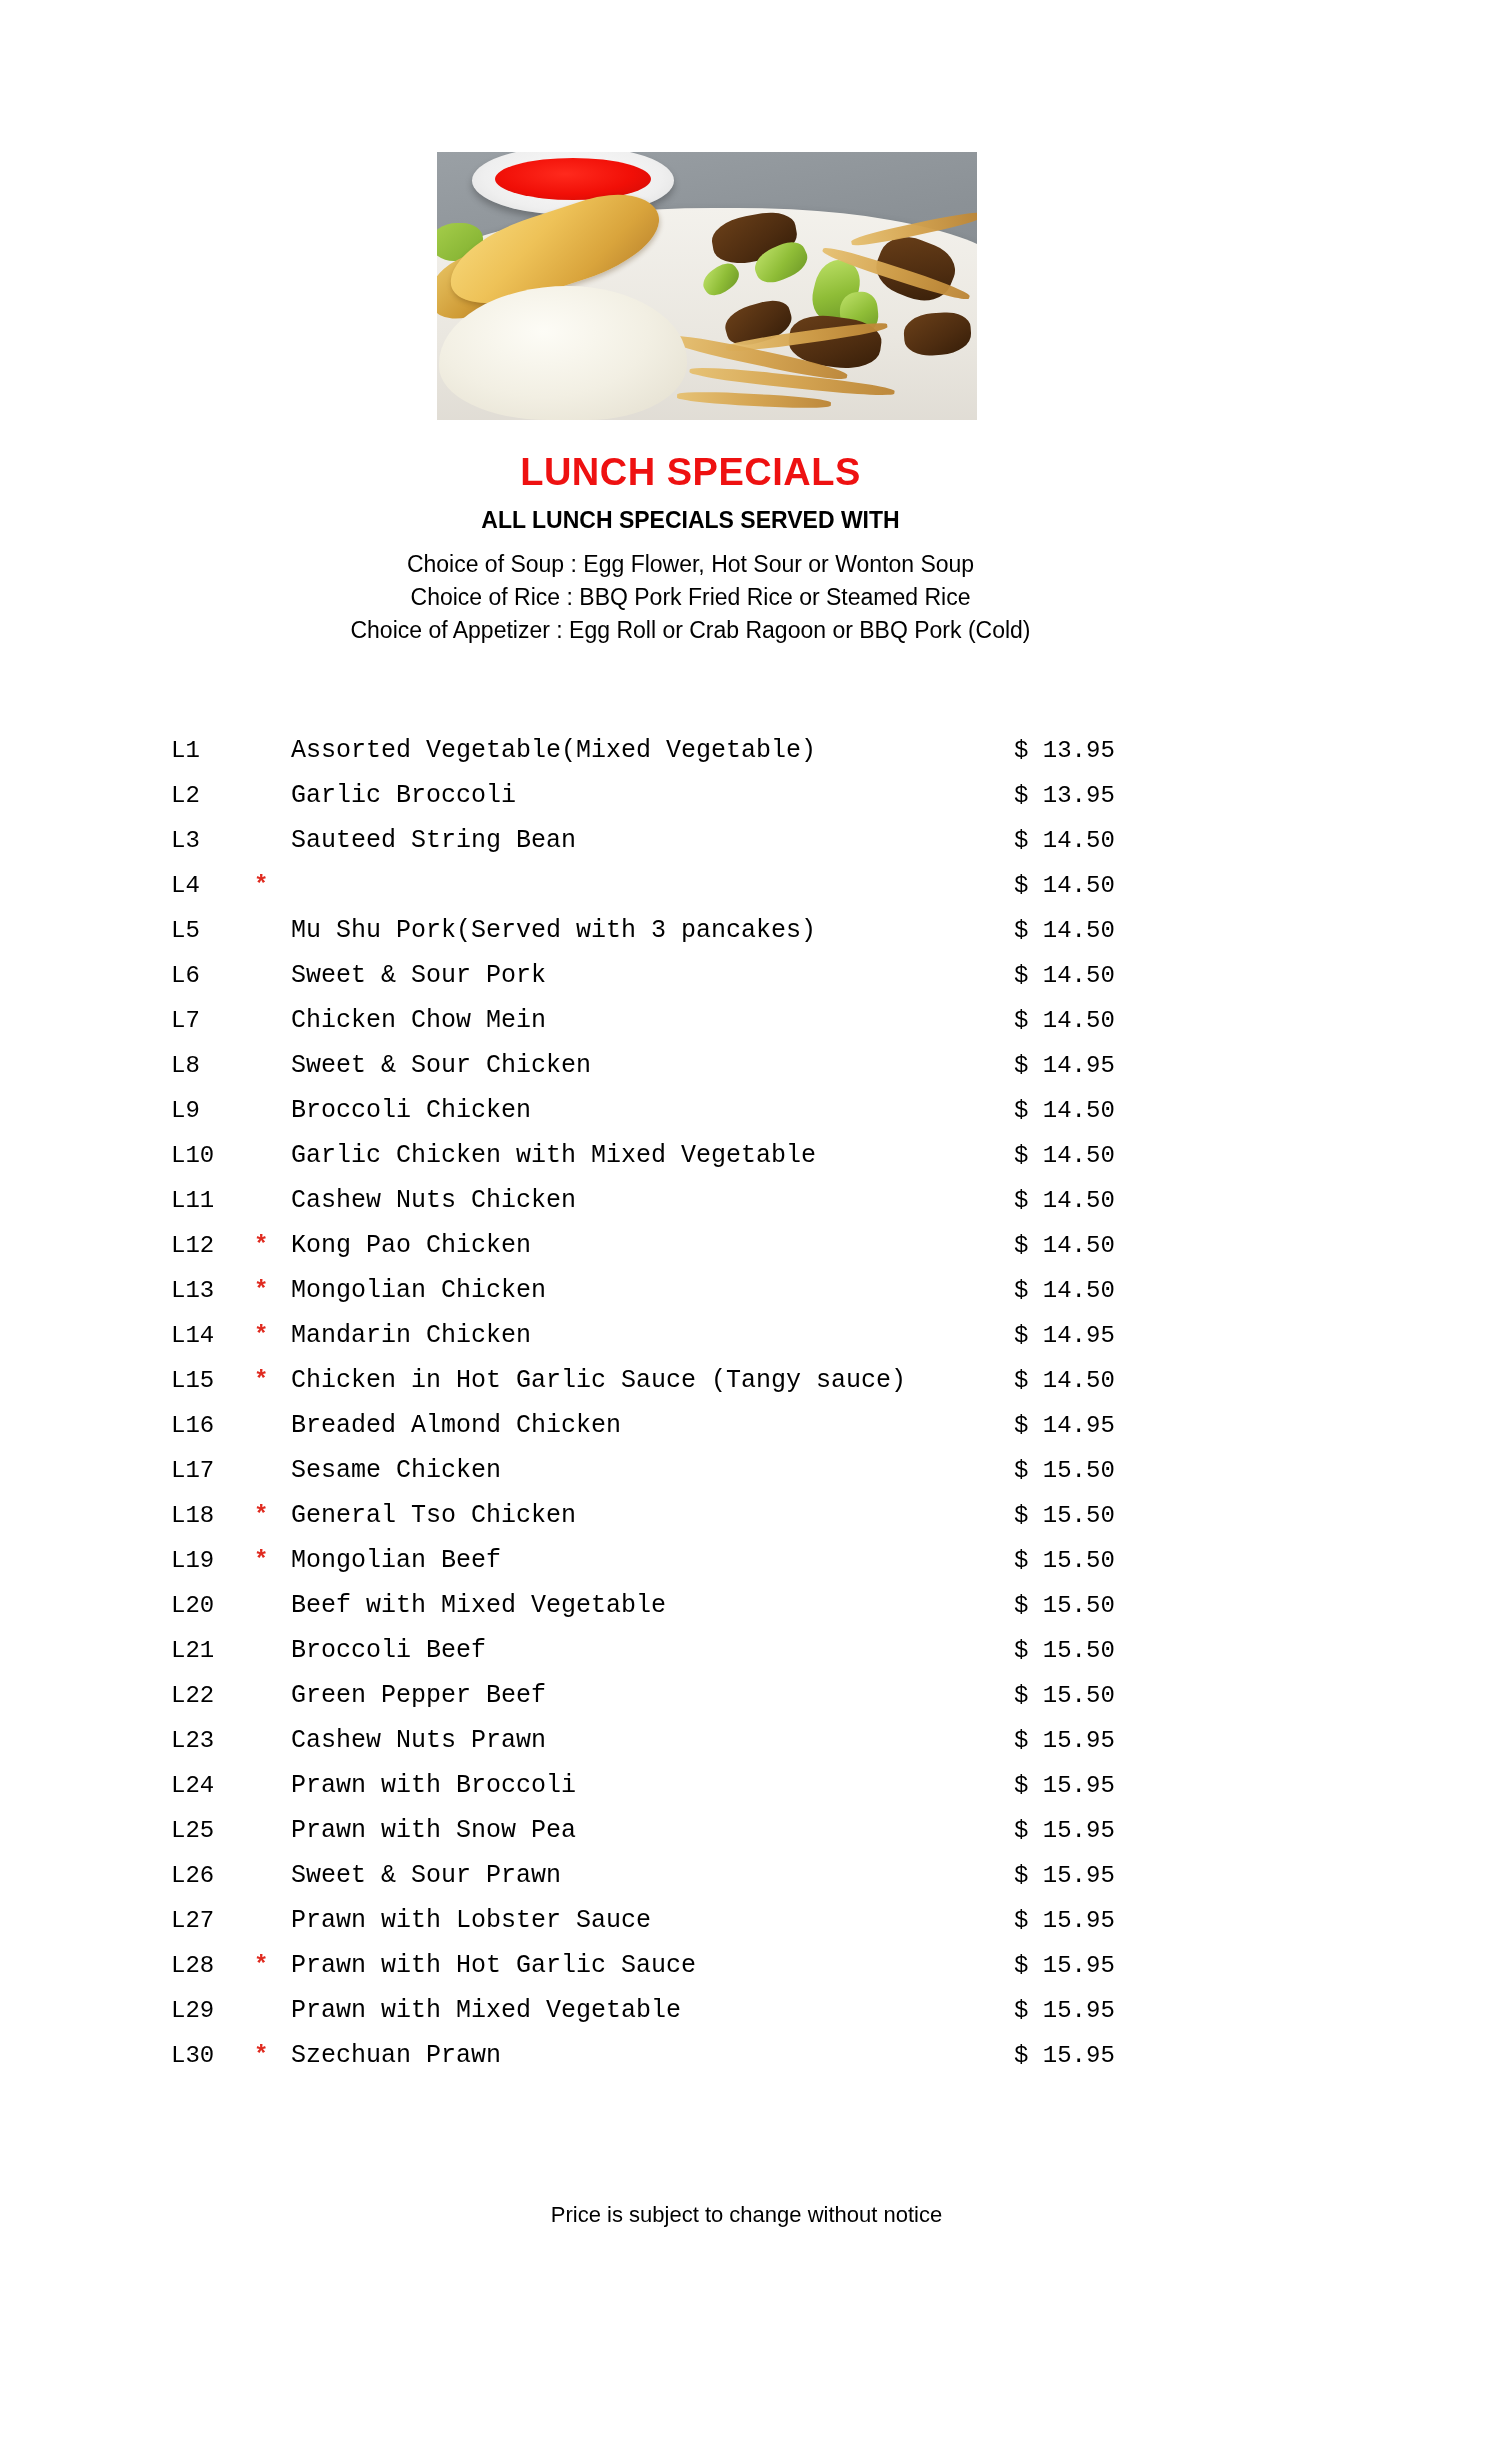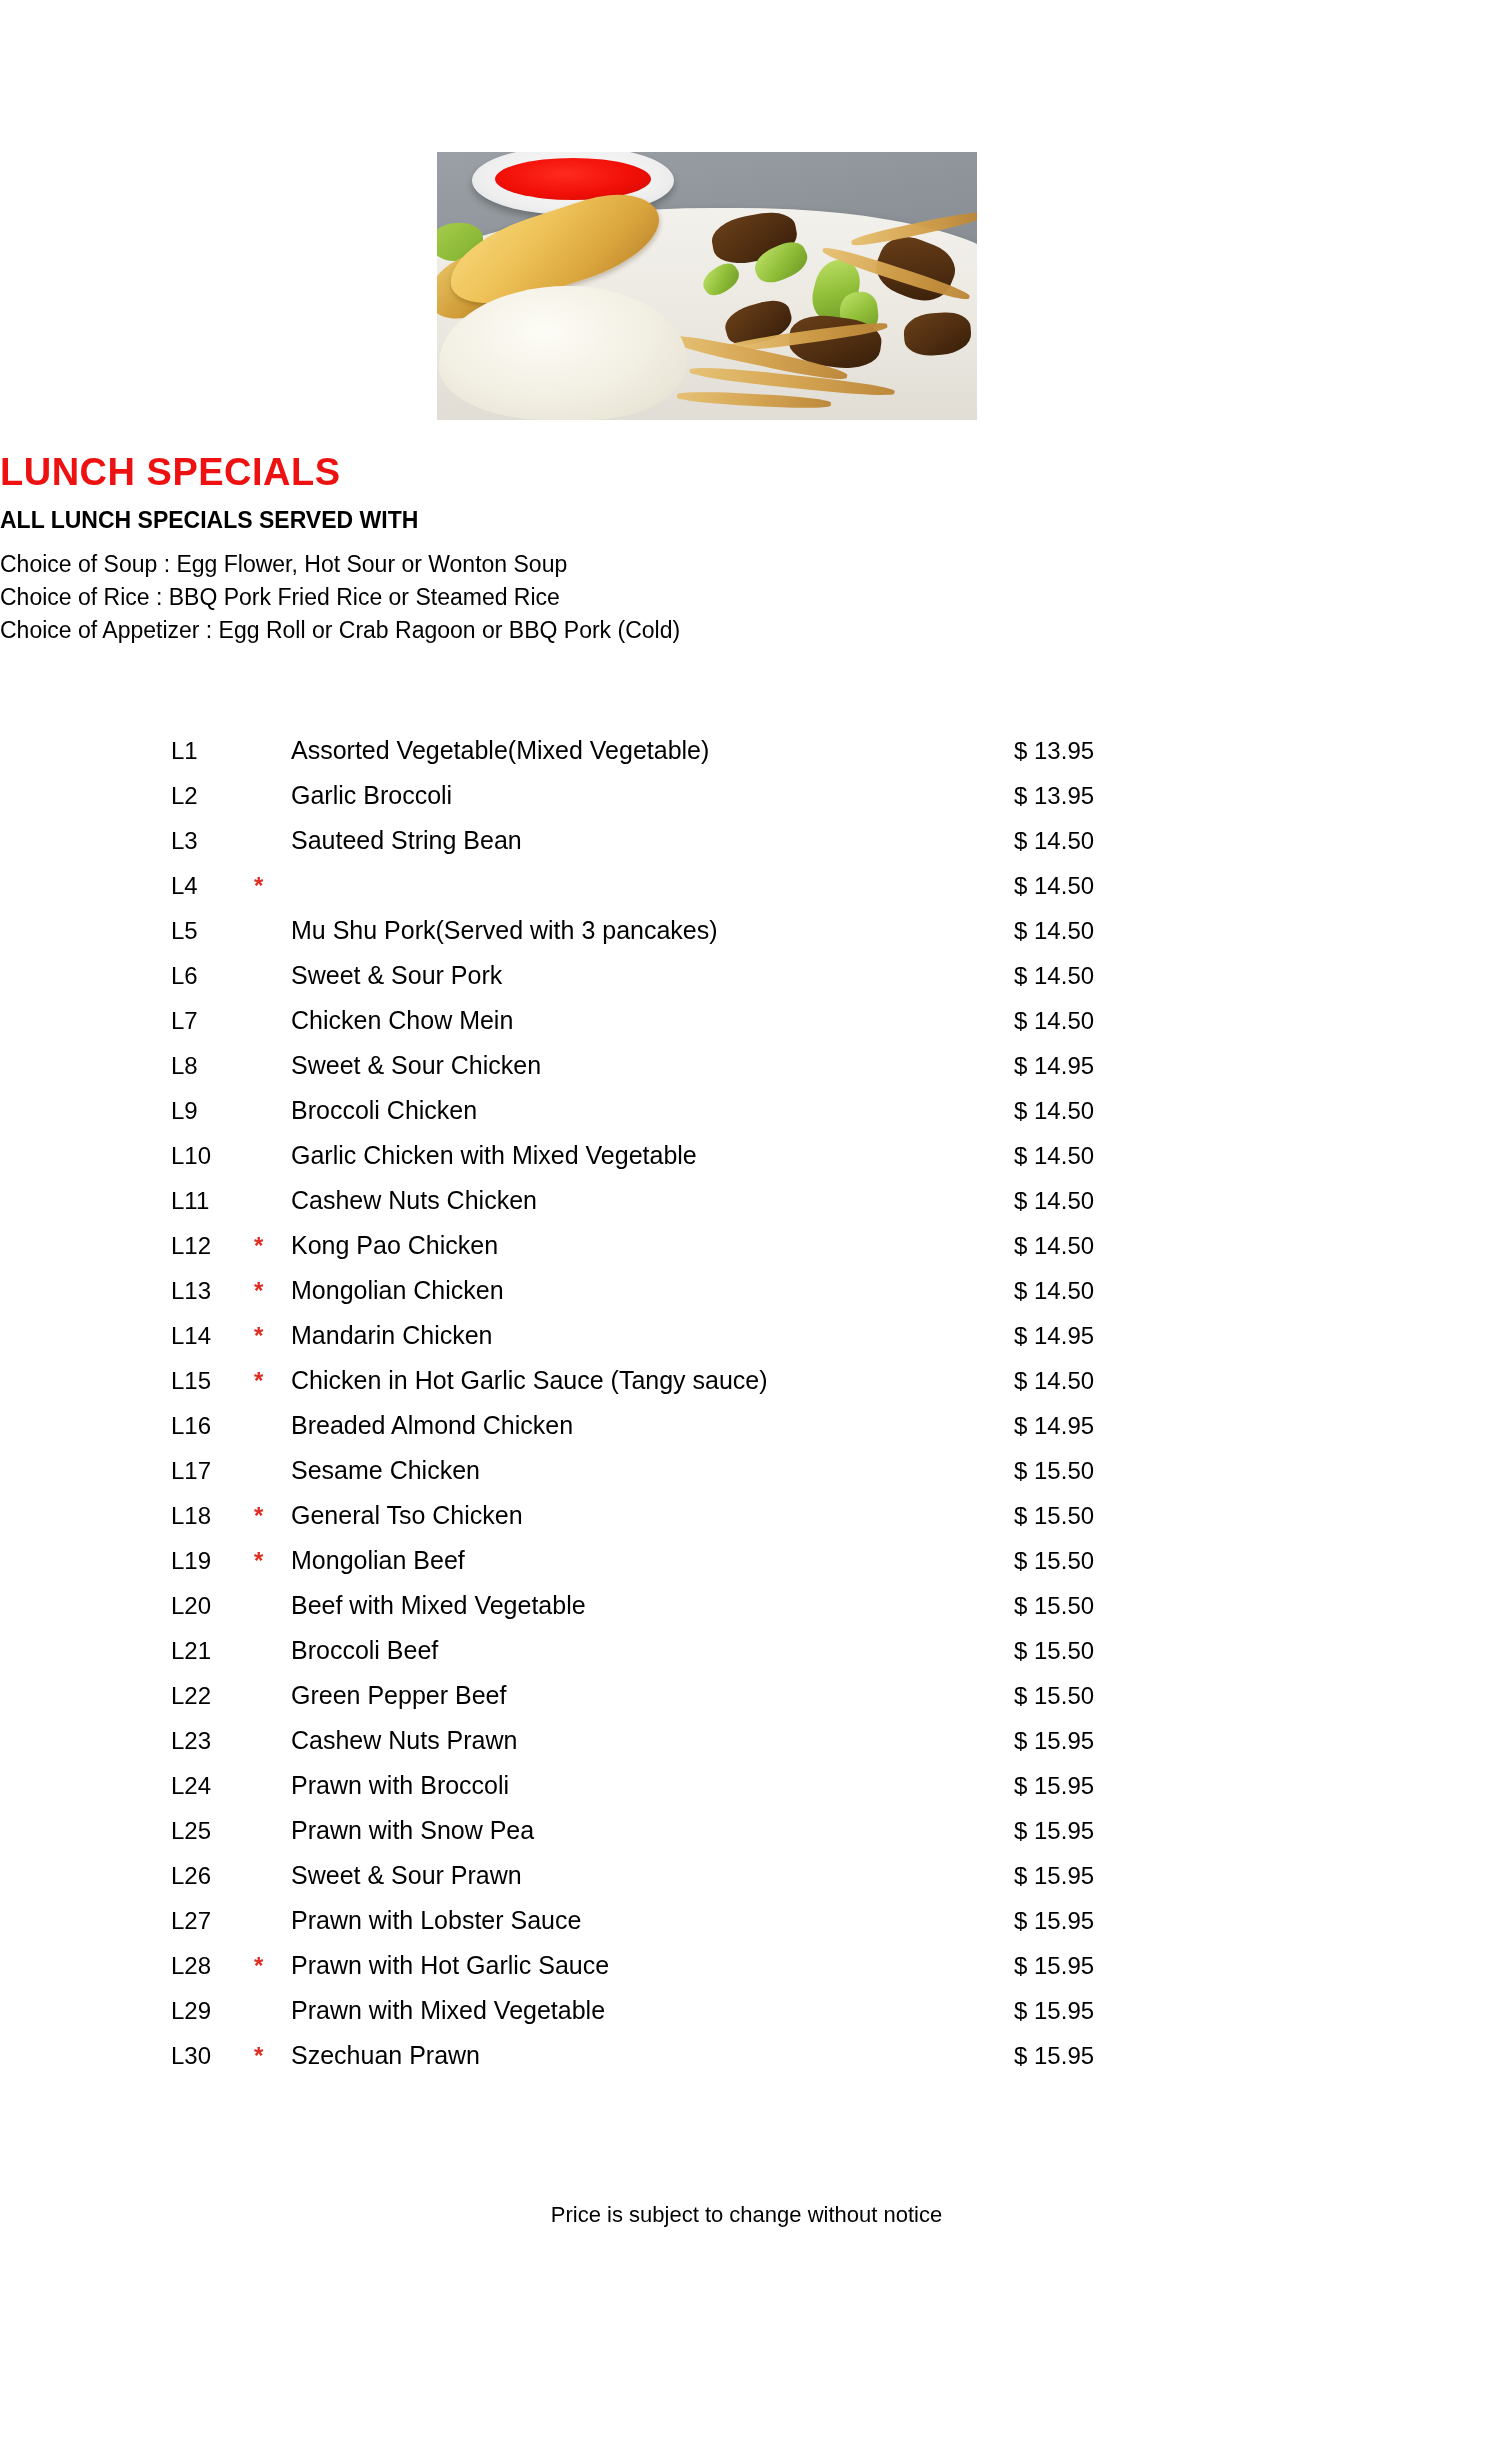--- a/index.html
+++ b/index.html
@@ -150,20 +150,21 @@
   .m3 { left: 440px; top: 88px; width: 77px; height: 58px; transform: rotate(22deg); }
   .m4 { left: 288px; top: 152px; width: 67px; height: 38px; transform: rotate(-16deg); }
   .m5 { left: 467px; top: 161px; width: 67px; height: 42px; transform: rotate(-4deg); }
 
   
   .header-block {
     position: absolute;
     left: 0;
     top: 452px;
     width: 1381px;
+    text-align: center;
   }
   .menu-title {
     font-size: 38px;
     font-weight: bold;
     color: #ee1111;
     letter-spacing: 0.5px;
     line-height: 1.1;
     margin: 0 0 11.5px 0;
   }
   .served-line {
@@ -186,20 +187,21 @@
   .menu-list {
     position: absolute;
     left: 0;
     top: 728px;
     width: 1493px;
   }
   .menu-row {
     position: relative;
     height: 45px;
     line-height: 45px;
+    font-family: Liberation Mono, monospace;
   }
   .item-code {
     position: absolute;
     left: 171px;
     font-size: 24px;
     white-space: nowrap;
   }
   .item-star {
     position: absolute;
     left: 254px;

